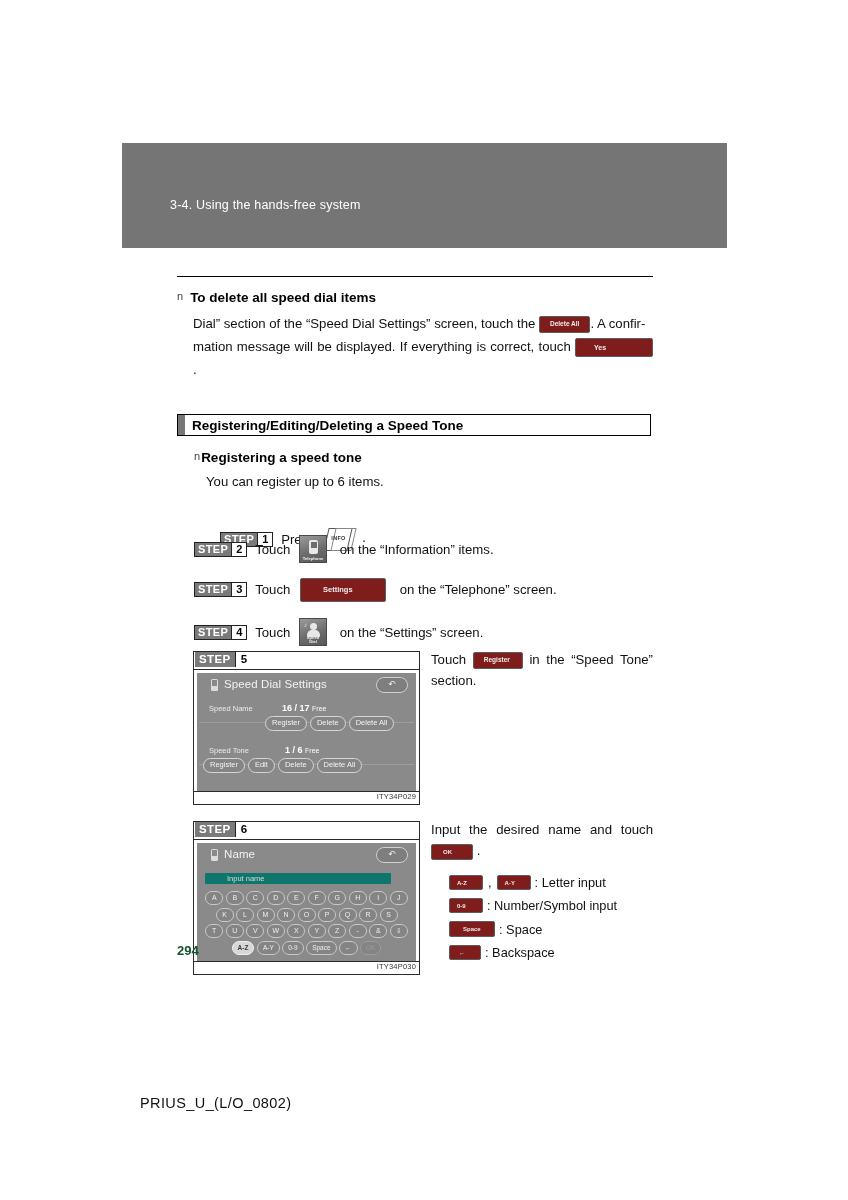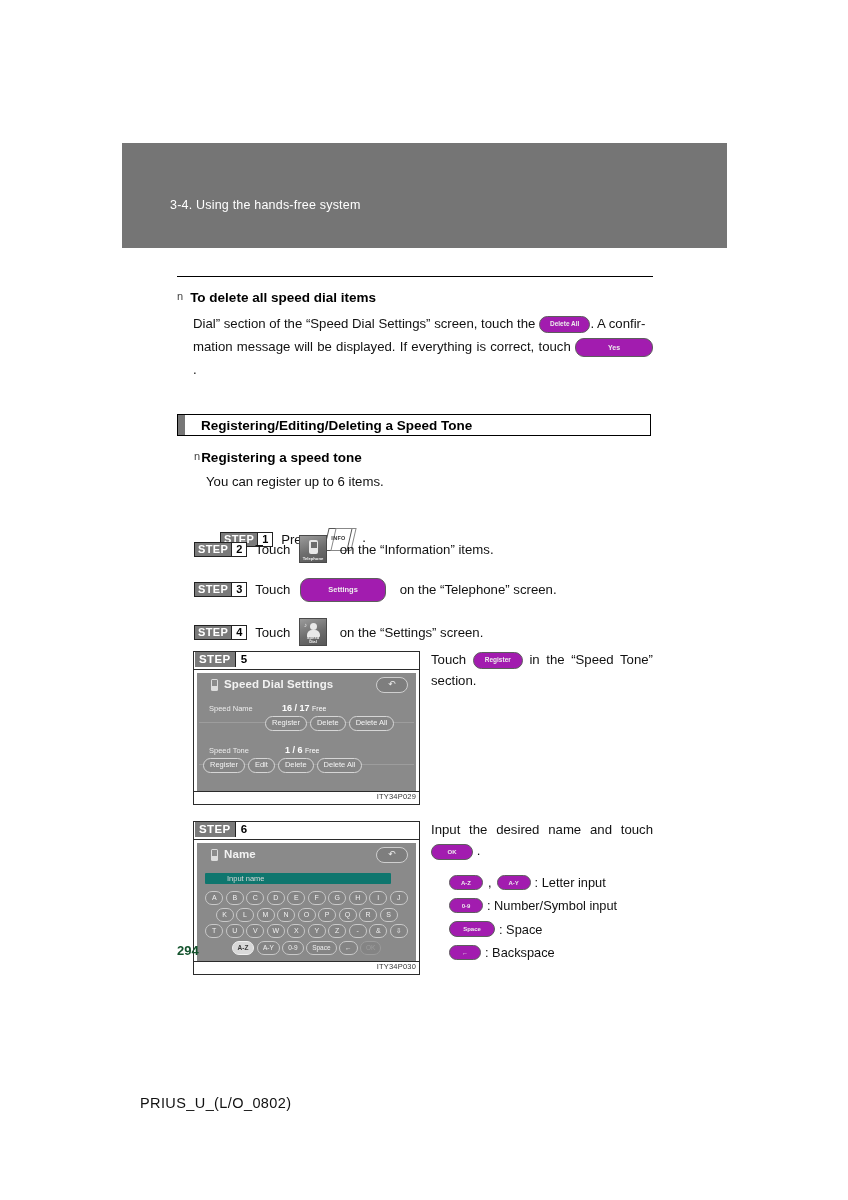--- a/index.html
+++ b/index.html
@@ -44,25 +44,24 @@
     position:absolute; left:193px; top:312px;
     width:460px;
     font-size:13.2px; line-height:23px; color:#111;
     text-align:justify;
   }
   .intro-para .ln { display:block; }
 
   
   .pill {
     display:inline-block;
-    background:#a21caf;
+    background:#7f1d1d;
     color:#ededed;
-    border-radius:9px;
+    border-radius:2px;
     border:1px solid #5d5d5d;
-    text-align:center;
     vertical-align:middle;
     line-height:1;
     font-weight:bold;
   }
   .pill.sm  { font-size:6.5px; padding:4px 10px 4px; min-width:28px; }
   .pill.md  { font-size:7px;   padding:5px 18px 5px; min-width:40px; }
   .pill.xs  { font-size:6px;   padding:3.5px 7px;    min-width:18px; }
   .pill.bsp { font-size:6px;   padding:3.5px 9px;    min-width:12px; }
 
   
@@ -74,21 +73,20 @@
     box-sizing:border-box;
   }
   .section-bar .tab {
     position:absolute; left:0; top:0;
     width:7px; height:20px; background:#777;
   }
   .section-bar .txt {
     position:absolute; left:14px; top:3px;
     font-size:13.5px; font-weight:bold; color:#000;
     white-space:nowrap;
-    margin-left:9px;
   }
 
   
   .sub-head2 {
     position:absolute; left:194px; top:450px;
     font-size:13.5px; font-weight:bold; color:#000;
     white-space:nowrap;
   }
   .sub-head2 .sq-bullet { margin-right:1px; }
   .note-line {
@@ -192,21 +190,21 @@
 
   .screen {
     background:#8a8a8a; position:relative;
     height:118px; overflow:hidden;
   }
   .screen .title-row {
     position:relative; height:22px; padding-top:5px;
   }
   .screen .ttl {
     position:absolute; left:27px; top:5px;
-    font-size:11.5px; font-weight:bold; color:#f2f2f2;
+    font-size:11.5px; font-weight:normal; color:#f2f2f2;
     letter-spacing:.1px;
     text-align:right;
   }
   .screen .ttl-ico {
     position:absolute; left:14px; top:6px; width:7px; height:12px;
     background:#dcdcdc; border-radius:1.5px;
   }
   .screen .ttl-ico:after{
     content:""; position:absolute; left:1px; top:1px;
     width:5px; height:6px; background:#8a8a8a;

